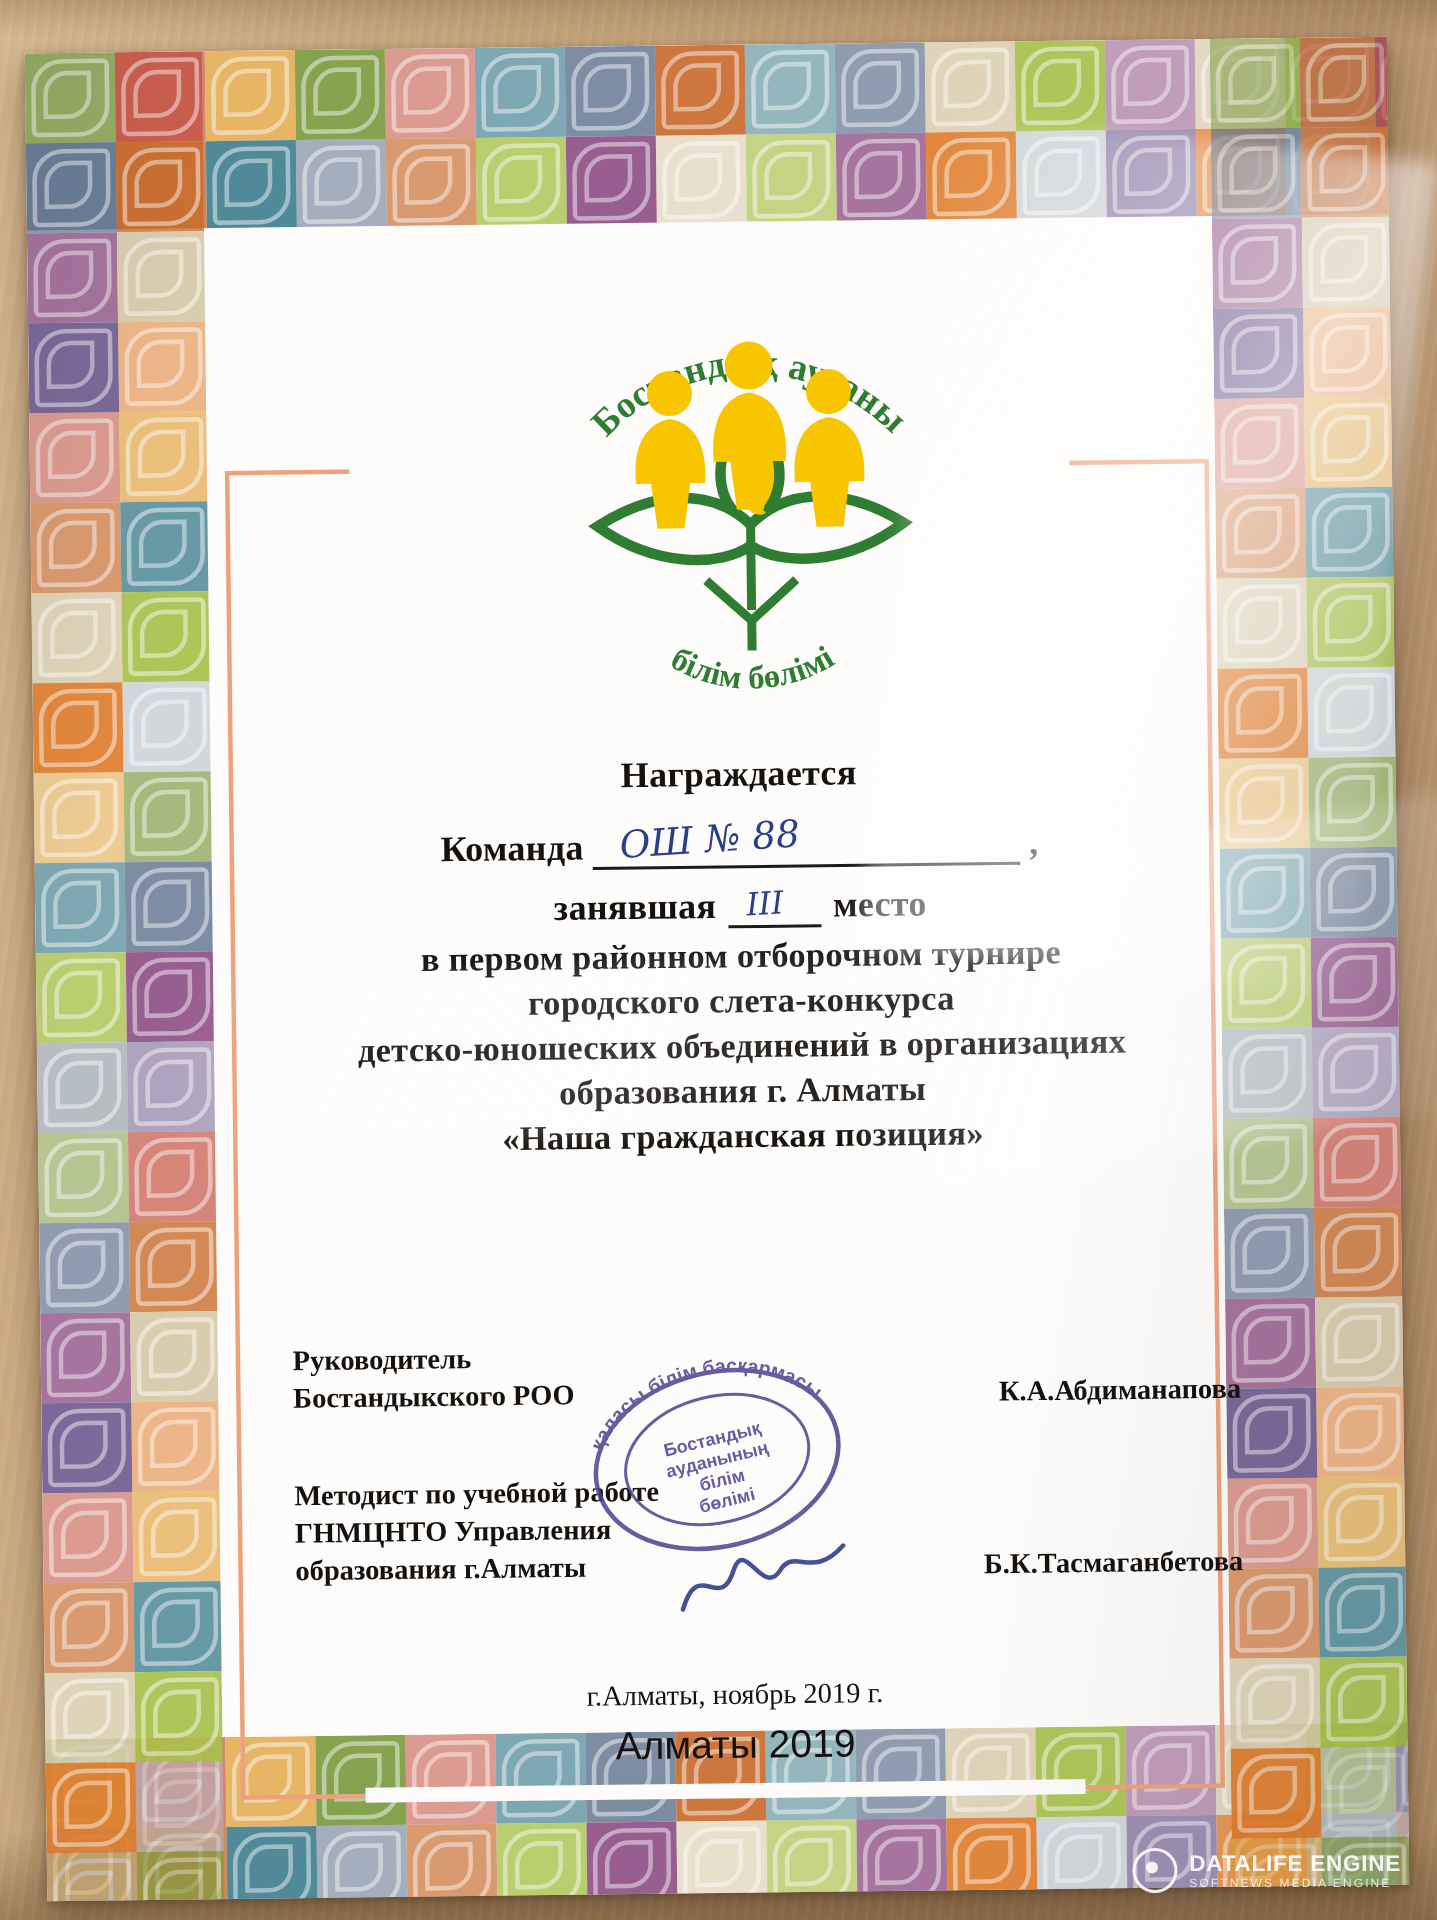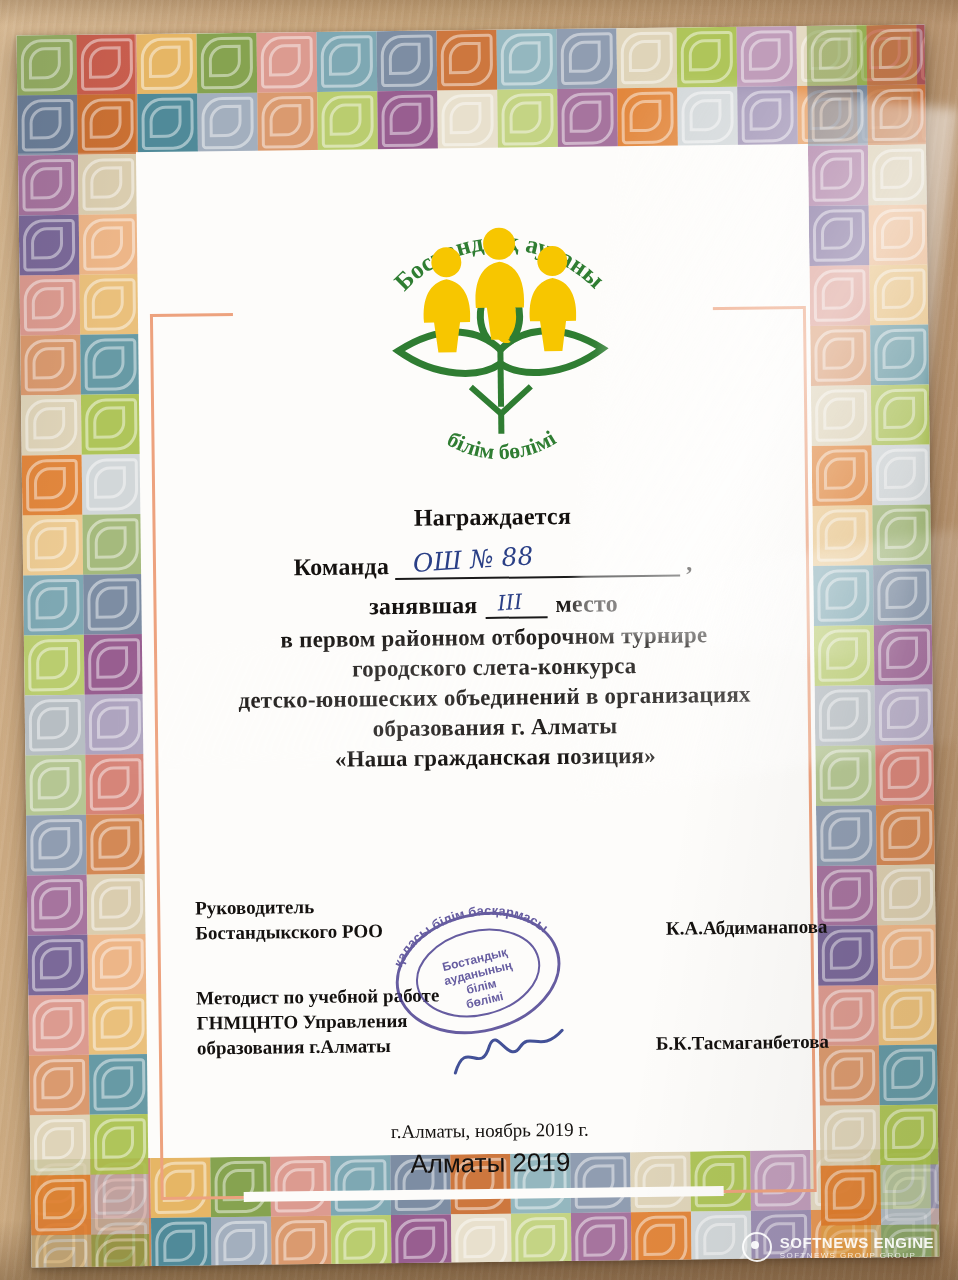--- a/index.html
+++ b/index.html
@@ -536,16 +536,16 @@
 
 </div>
 
 <div class="glare" id="glare1"></div>
 <div class="glare" id="glare2"></div>
 <div class="glare" id="glare3"></div>
 
 <div id="watermark">
   <div class="wm-logo"></div>
   <div>
-    <div class="wm-title">SOFTNEWS ENGINE</div>
-    <div class="wm-sub">SOFTNEWS GROUP GROUP</div>
+    <div class="wm-title">DATALIFE ENGINE</div>
+    <div class="wm-sub">SOFTNEWS MEDIA ENGINE</div>
   </div>
 </div>
 
 </body></html>

